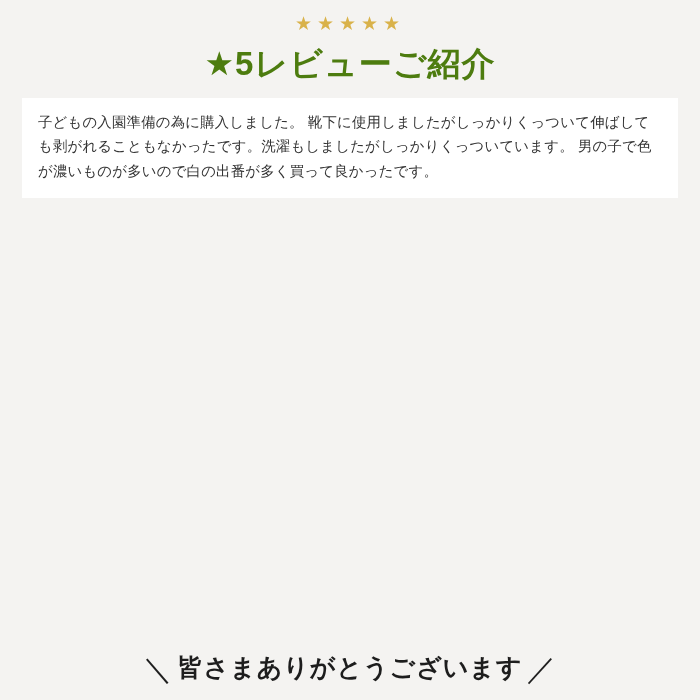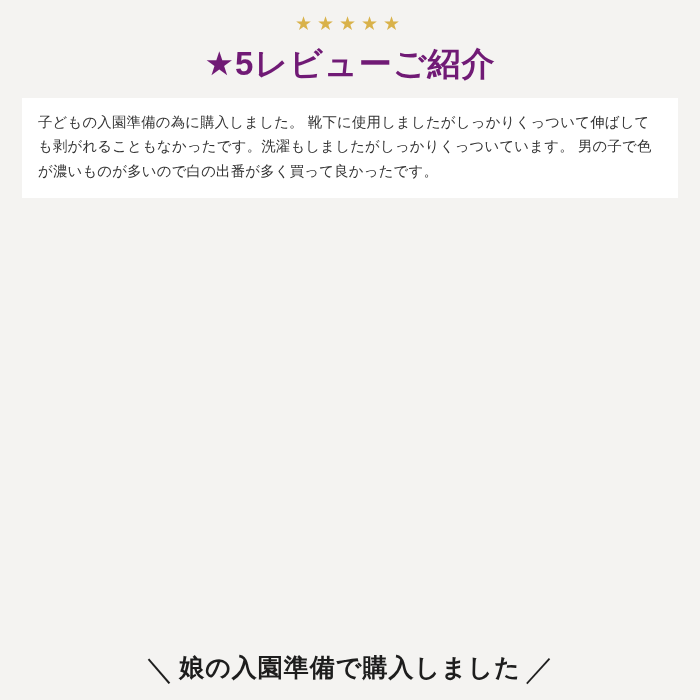--- a/index.html
+++ b/index.html
@@ -29,21 +29,21 @@
     letter-spacing: 5px;
     line-height: 1;
     margin-bottom: 6px;
     height: 22px;
   }
   .title {
     text-align: center;
     font-size: 33px;
     font-weight: bold;
     letter-spacing: 1px;
-    color: #701a75;
+    color: #4d7c0f;
     margin: 2px 0 14px 0;
     line-height: 1.2;
   }
   .reviews {
     display: flex;
     flex-direction: row;
     gap: 7px;
     flex: 0 0 auto;
   }
   .review {
@@ -90,17 +90,17 @@
   <div class="reviews">
     <div class="review">
       <p>子どもの入園準備の為に購入しました。
 靴下に使用しましたがしっかりくっついて伸ばしても剥がれることもなかったです。洗濯もしましたがしっかりくっついています。
 男の子で色が濃いものが多いので白の出番が多く買って良かったです。</p>
     </div>
   </div>
 
   <div class="footer">
     <span class="slash left">＼</span>
-    <span>娘の入園準備で購入しました</span>
+    <span>皆さまありがとうございます</span>
     <span class="slash">／</span>
   </div>
 
 </div>
 
 </body></html>

